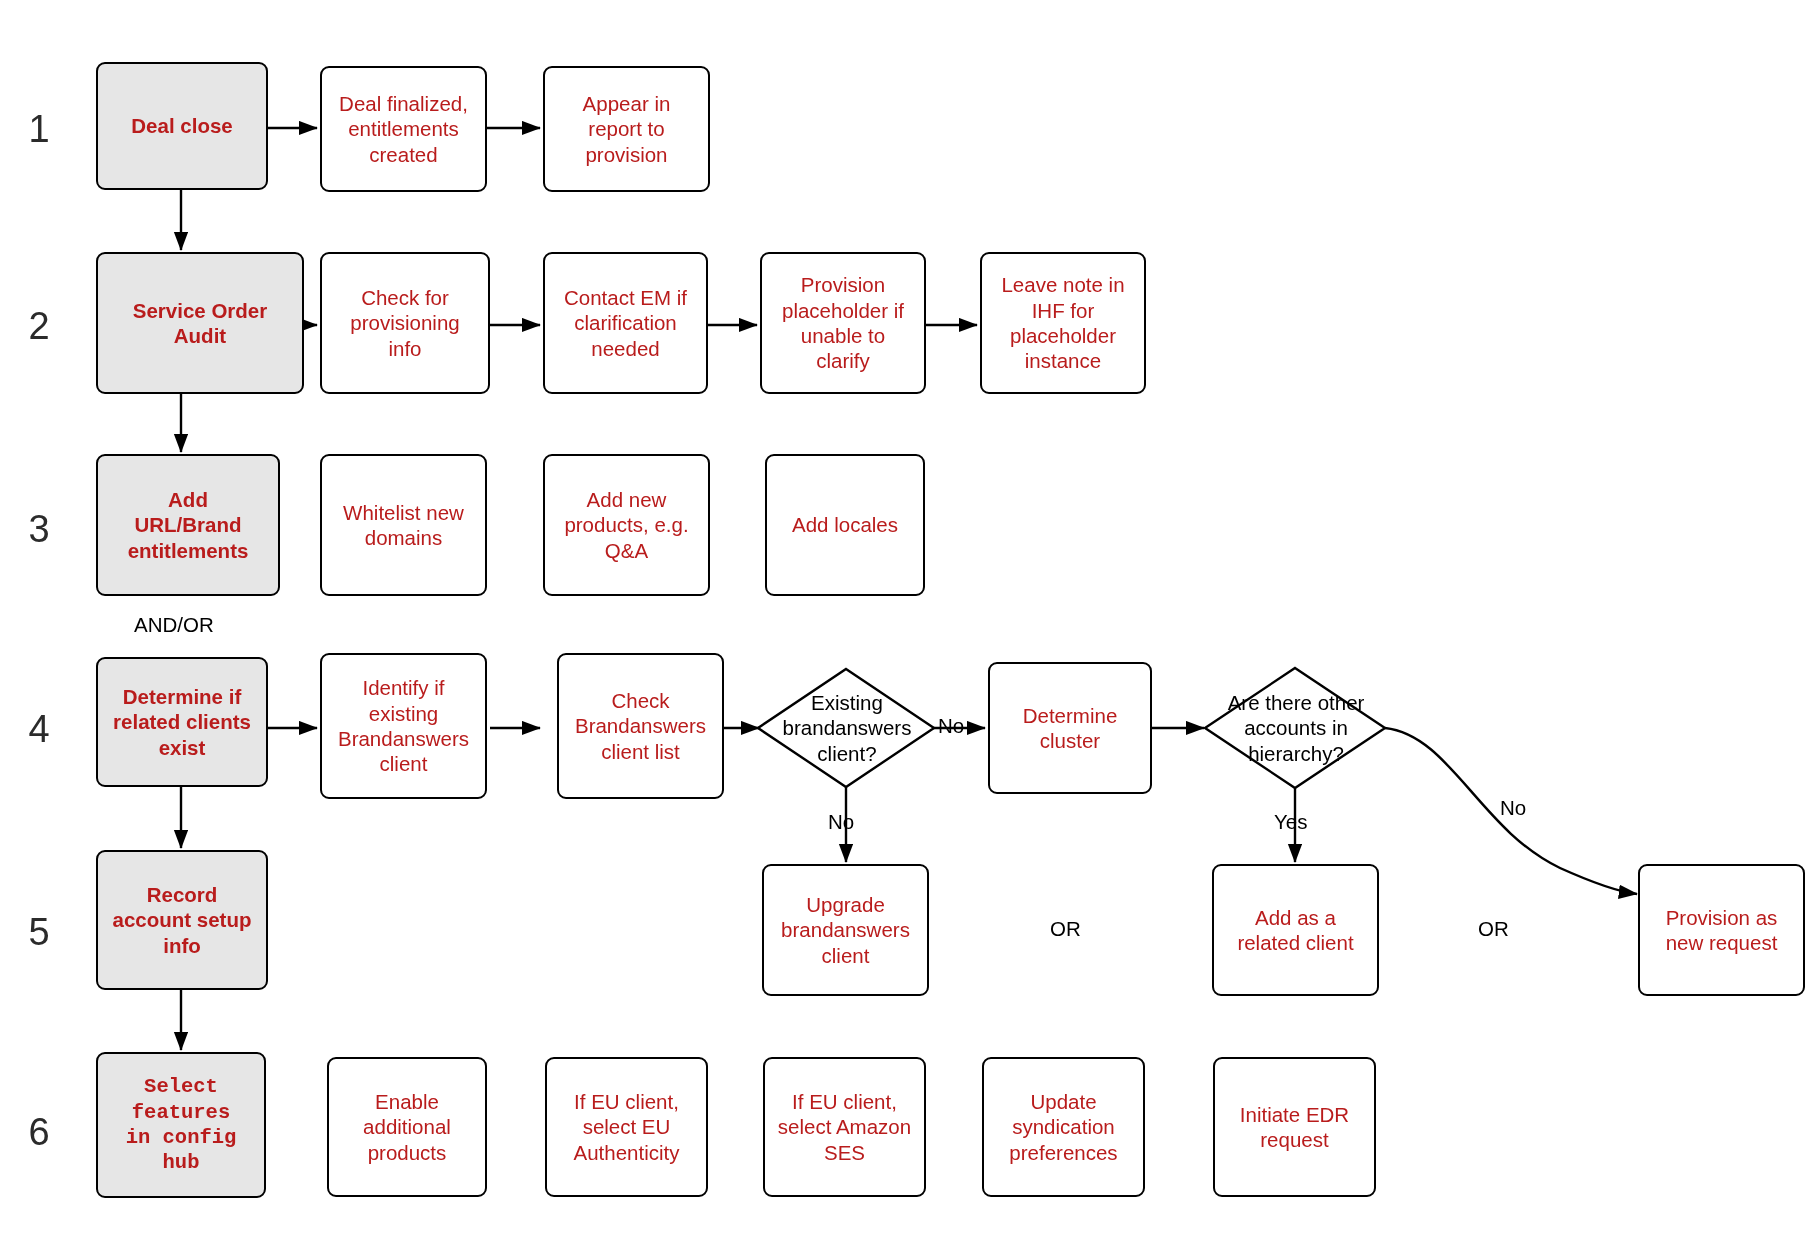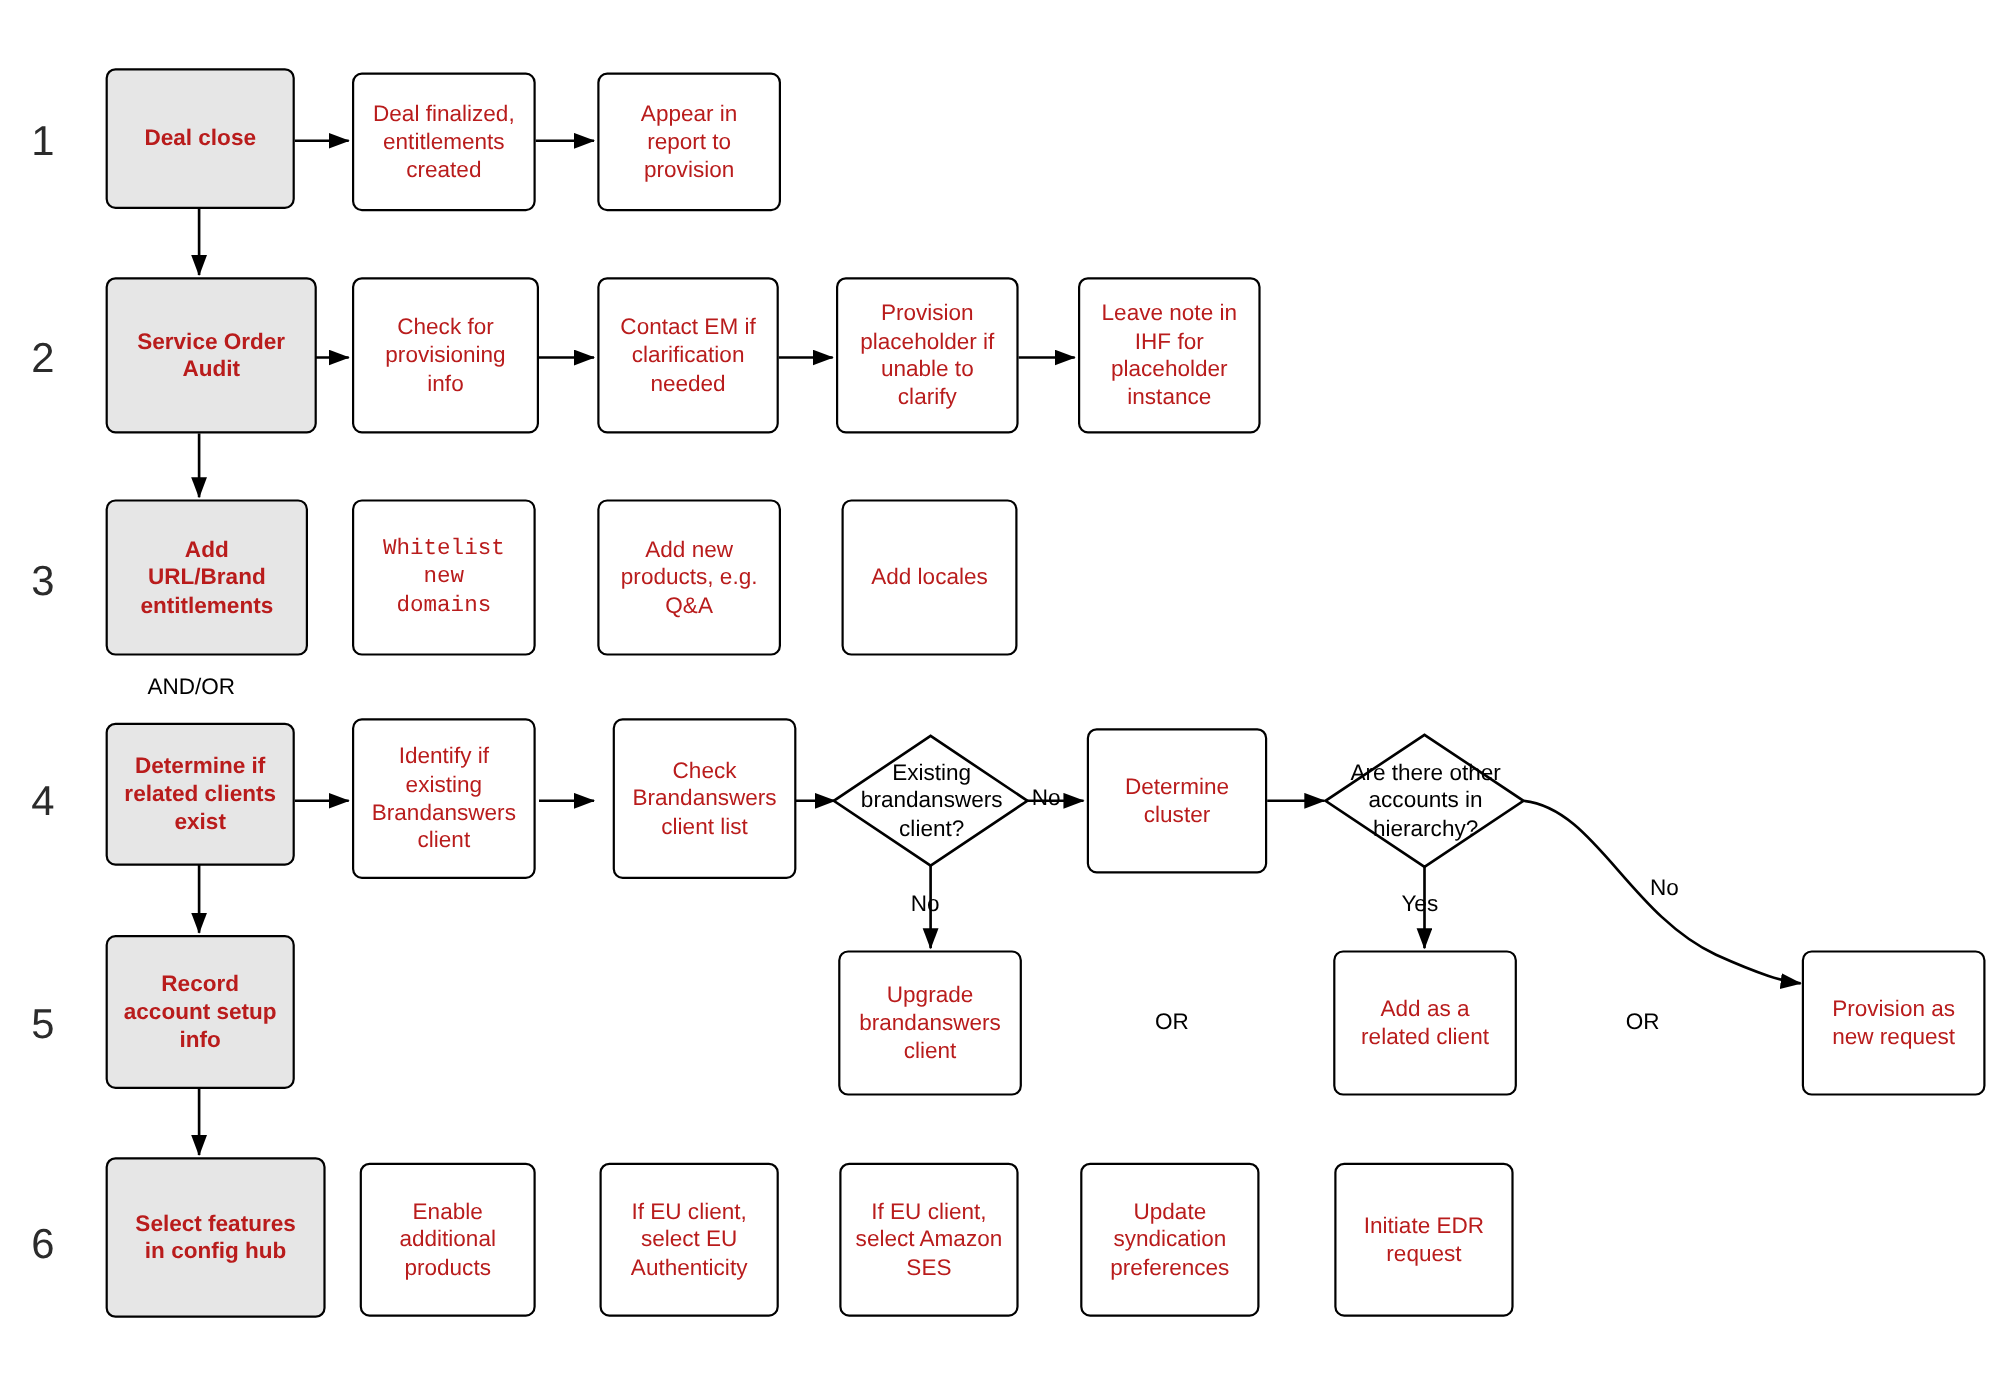--- a/index.html
+++ b/index.html
@@ -157,21 +157,21 @@
     <span class="txt">Deal finalized,
 entitlements
 created</span>
   </div>
   <div class="node" style="left:543px; top:66px; width:167px; height:126px;">
     <span class="txt">Appear in
 report to
 provision</span>
   </div>
 
-  <div class="node stage" style="left:96px; top:252px; width:192px; height:142px;">
+  <div class="node stage" style="left:96px; top:252px; width:208px; height:142px;">
     <span class="txt">Service Order
 Audit</span>
   </div>
   <div class="node" style="left:320px; top:252px; width:170px; height:142px;">
     <span class="txt">Check for
 provisioning
 info</span>
   </div>
   <div class="node" style="left:543px; top:252px; width:165px; height:142px;">
     <span class="txt">Contact EM if
@@ -189,21 +189,21 @@
 IHF for
 placeholder
 instance</span>
   </div>
 
   <div class="node stage" style="left:96px; top:454px; width:184px; height:142px;">
     <span class="txt">Add
 URL/Brand
 entitlements</span>
   </div>
-  <div class="node" style="left:320px; top:454px; width:167px; height:142px;font-family:Liberation Mono, monospace;">
+  <div class="node" style="left:320px; top:454px; width:167px; height:142px;">
     <span class="txt">Whitelist new
 domains</span>
   </div>
   <div class="node" style="left:543px; top:454px; width:167px; height:142px;">
     <span class="txt">Add new
 products, e.g.
 Q&amp;A</span>
   </div>
   <div class="node" style="left:765px; top:454px; width:160px; height:142px;">
     <span class="txt">Add locales</span>
@@ -264,21 +264,21 @@
   <div class="node" style="left:1212px; top:864px; width:167px; height:132px;">
     <span class="txt">Add as a
 related client</span>
   </div>
   <div class="or-label" style="left:1478px; top:919px;">OR</div>
   <div class="node" style="left:1638px; top:864px; width:167px; height:132px;">
     <span class="txt">Provision as
 new request</span>
   </div>
 
-  <div class="node stage" style="left:96px; top:1052px; width:200px; height:146px;">
+  <div class="node stage" style="left:96px; top:1052px; width:170px; height:146px;font-family:Liberation Mono, monospace;">
     <span class="txt">Select features
 in config hub</span>
   </div>
   <div class="node" style="left:327px; top:1057px; width:160px; height:140px;">
     <span class="txt">Enable
 additional
 products</span>
   </div>
   <div class="node" style="left:545px; top:1057px; width:163px; height:140px;">
     <span class="txt">If EU client,

